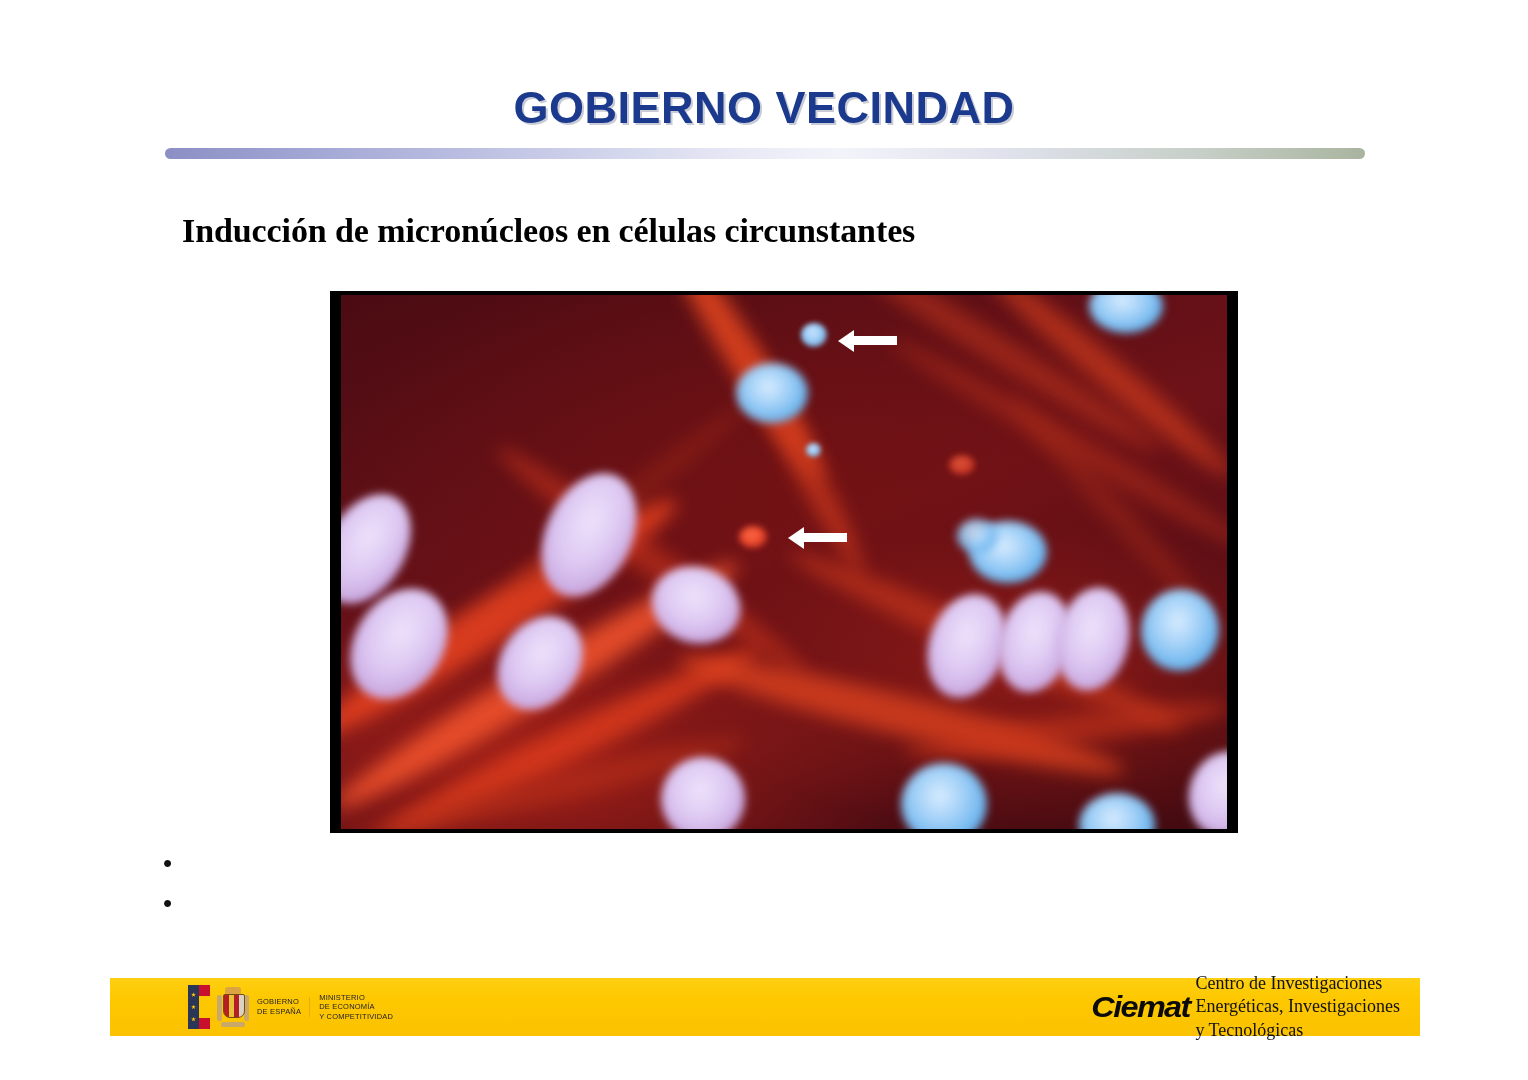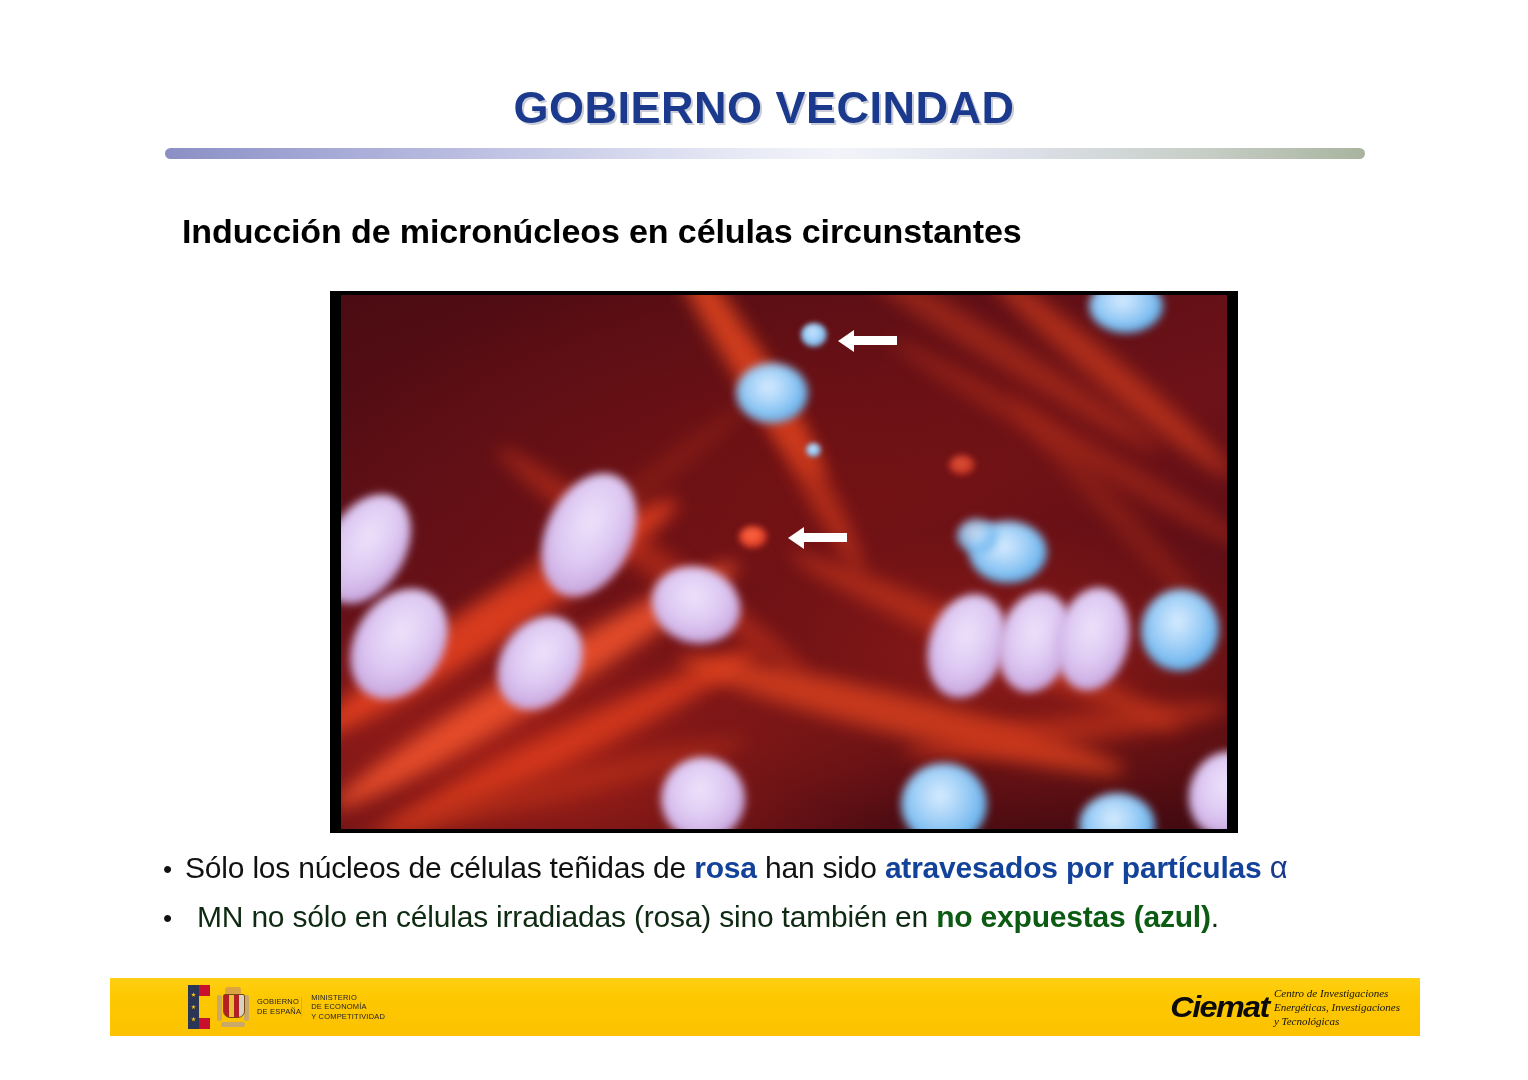--- a/index.html
+++ b/index.html
@@ -48,21 +48,21 @@
         #dfe2ec 70%,
         #c8cfc8 86%,
         #a9b49f 100%);
   }
 
   
   .subtitle {
     position: absolute;
     left: 182px;
     top: 212px;
-    font-family: Liberation Sans, sans-serif;
+    font-family: Liberation Serif, serif;
     font-weight: bold;
     font-size: 34px;
     color: #000000;
     white-space: nowrap;
     letter-spacing: -0.1px;
   }
 
   
   .figure-frame {
     position: absolute;
@@ -241,20 +241,21 @@
     width: 24px; height: 5px;
     background: #c9a86a;
     border-radius: 2px;
   }
   .gob-text {
     font-family: "Liberation Sans", sans-serif;
     font-size: 7.5px;
     line-height: 1.28;
     color: #1c1c2e;
     letter-spacing: 0.2px;
+    padding-right: 8px;
     border-right: 1px solid #e0ae16;
     margin-right: 9px;
   }
   .min-text {
     font-family: "Liberation Sans", sans-serif;
     font-size: 7.5px;
     line-height: 1.28;
     color: #1c1c2e;
     letter-spacing: 0.2px;
   }
@@ -271,24 +272,23 @@
     font-weight: bold;
     font-style: italic;
     font-size: 30px;
     color: #0b0b0b;
     letter-spacing: -1.5px;
     margin-right: 9px;
     transform: scaleX(1.08);
   }
   .ciemat-sub {
     font-family: "Liberation Serif", serif;
-    font-size: 11px;
+    font-size: 18px;
     line-height: 1.30;
     color: #111111;
-    font-style: italic;
   }
 </style>
 </head>
 <body>
 
 <div class="slide-title">GOBIERNO VECINDAD</div>
 
 <div class="divider-bar"></div>
 
 <div class="subtitle">Inducción de micronúcleos en células circunstantes</div>
@@ -340,26 +340,24 @@
     <div class="arrow" style="left:512px; top:41px; width:44px;"></div>
     <div class="arrow" style="left:462px; top:238px; width:44px;"></div>
 
   </div>
 </div>
 
 <div class="bullets">
 
   <div class="bullet-row b1">
     <span class="bullet-dot">•</span>
-    <span><span>Sólo los núcleos de células teñidas de </span><span class="hl-blue">rosa</span><span> han sido </span><span class="hl-blue">atravesados por partículas </span><span class="hl-alpha">α</span></span>
   </div>
 
   <div class="bullet-row b2">
     <span class="bullet-dot">•</span>
-    <span class="t-green"><span> MN no sólo en células irradiadas (rosa) sino también en </span><span class="hl-green">no expuestas (azul)</span><span>.</span></span>
   </div>
 
 </div>
 
 <div class="footer-bar">
 
   <div class="gob-logo">
     <div class="flag-mark">
       <div class="seg-red-t"></div>
       <div class="seg-mid"></div>

